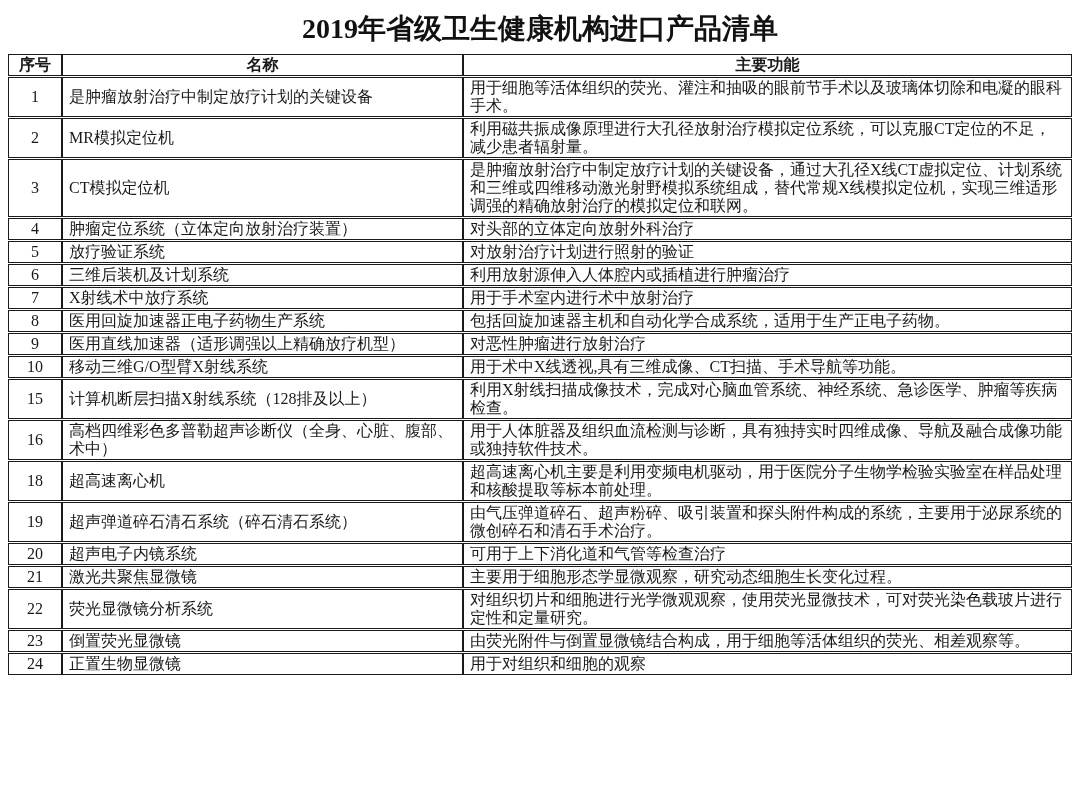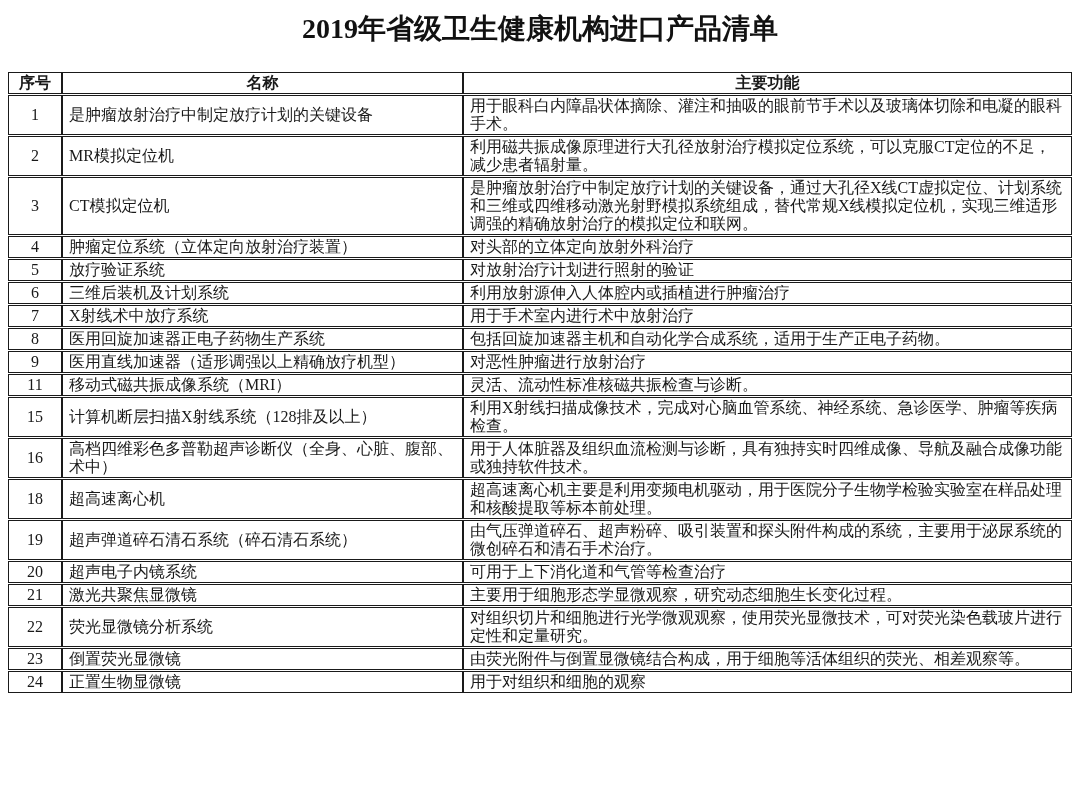--- a/index.html
+++ b/index.html
@@ -15,21 +15,21 @@
     padding-top: 12px;
     overflow: hidden;
     font-family: "Liberation Serif", "DejaVu Serif", serif;
     color: #191919;
   }
   .doc-title {
     text-align: center;
     font-size: 28px;
     font-weight: 700;
     line-height: 33px;
-    margin: 0 0 26px 0;
+    margin: 0 0 8px 0;
     color: #111111;
   }
   table.product-table {
     width: 1064px;
     margin: 0 auto;
     border-collapse: separate;
     border-spacing: 0 1px;
     table-layout: fixed;
     font-size: 16px;
   }
@@ -74,21 +74,21 @@
       <tr>
         <th>序号</th>
         <th>名称</th>
         <th>主要功能</th>
       </tr>
     </thead>
     <tbody>
         <tr>
       <td class="c-no">1</td>
       <td class="c-name">是肿瘤放射治疗中制定放疗计划的关键设备</td>
-      <td class="c-fn">用于眼科白内障晶状体摘除、灌注和抽吸的眼前节手术以及玻璃体切除和电凝的眼科手术。</td>
+      <td class="c-fn">用于细胞等活体组织的荧光、灌注和抽吸的眼前节手术以及玻璃体切除和电凝的眼科手术。</td>
     </tr>
         <tr>
       <td class="c-no">2</td>
       <td class="c-name">MR模拟定位机</td>
       <td class="c-fn">利用磁共振成像原理进行大孔径放射治疗模拟定位系统，可以克服CT定位的不足，减少患者辐射量。</td>
     </tr>
         <tr>
       <td class="c-no">3</td>
       <td class="c-name">CT模拟定位机</td>
       <td class="c-fn">是肿瘤放射治疗中制定放疗计划的关键设备，通过大孔径X线CT虚拟定位、计划系统和三维或四维移动激光射野模拟系统组成，替代常规X线模拟定位机，实现三维适形调强的精确放射治疗的模拟定位和联网。</td>
@@ -117,23 +117,23 @@
       <td class="c-no">8</td>
       <td class="c-name">医用回旋加速器正电子药物生产系统</td>
       <td class="c-fn">包括回旋加速器主机和自动化学合成系统，适用于生产正电子药物。</td>
     </tr>
         <tr>
       <td class="c-no">9</td>
       <td class="c-name">医用直线加速器（适形调强以上精确放疗机型）</td>
       <td class="c-fn">对恶性肿瘤进行放射治疗</td>
     </tr>
         <tr>
-      <td class="c-no">11</td>
-      <td class="c-name">移动式磁共振成像系统（MRI）</td>
-      <td class="c-fn">灵活、流动性标准核磁共振检查与诊断。</td>
+      <td class="c-no">10</td>
+      <td class="c-name">移动三维G/O型臂X射线系统</td>
+      <td class="c-fn">用于术中X线透视,具有三维成像、CT扫描、手术导航等功能。</td>
     </tr>
         <tr>
       <td class="c-no">15</td>
       <td class="c-name">计算机断层扫描X射线系统（128排及以上）</td>
       <td class="c-fn">利用X射线扫描成像技术，完成对心脑血管系统、神经系统、急诊医学、肿瘤等疾病检查。</td>
     </tr>
         <tr>
       <td class="c-no">16</td>
       <td class="c-name">高档四维彩色多普勒超声诊断仪（全身、心脏、腹部、术中）</td>
       <td class="c-fn">用于人体脏器及组织血流检测与诊断，具有独持实时四维成像、导航及融合成像功能或独持软件技术。</td>

